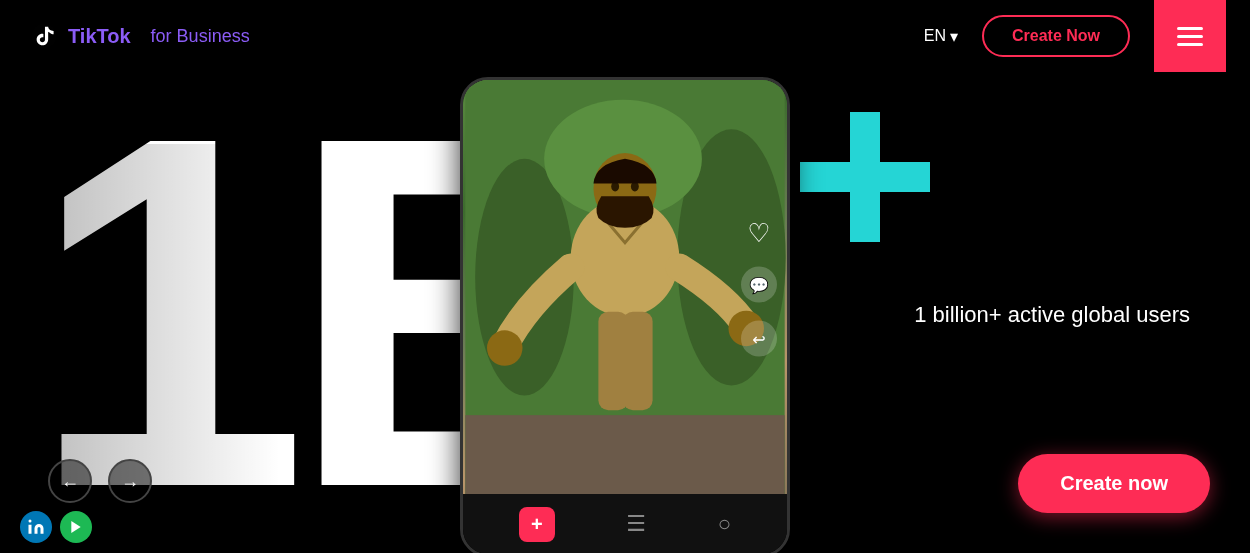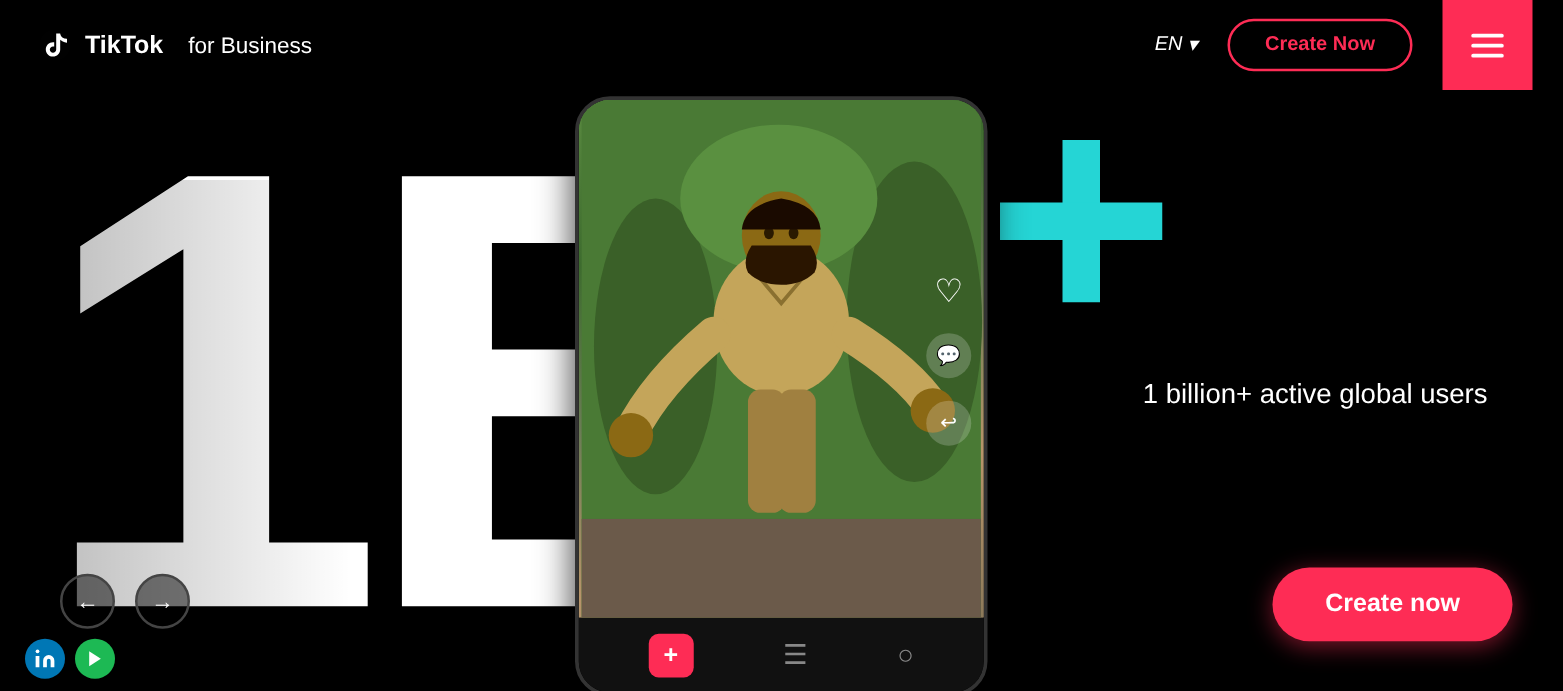--- a/index.html
+++ b/index.html
@@ -20,21 +20,21 @@
       display: flex;
       align-items: center;
       justify-content: space-between;
       padding: 0 24px 0 28px;
       z-index: 100;
     }
     .nav-logo {
       display: flex;
       align-items: center;
       gap: 8px;
-      color: #ffffff;
+      color: #8b5cf6;
       font-size: 20px;
       font-weight: 700;
       text-decoration: none;
       text-align: center;
     }
     .nav-logo .tiktok-icon {
       width: 32px;
       height: 32px;
     }
     .nav-logo .brand-name {
@@ -53,21 +53,20 @@
     }
     .lang-selector {
       color: #fff;
       font-size: 16px;
       font-weight: 500;
       margin-right: 24px;
       display: flex;
       align-items: center;
       gap: 4px;
       cursor: pointer;
-      font-style: italic;
     }
     .create-now-btn {
       background: transparent;
       border: 2px solid #fe2c55;
       color: #fe2c55;
       border-radius: 40px;
       padding: 10px 28px;
       font-size: 16px;
       font-weight: 700;
       cursor: pointer;

